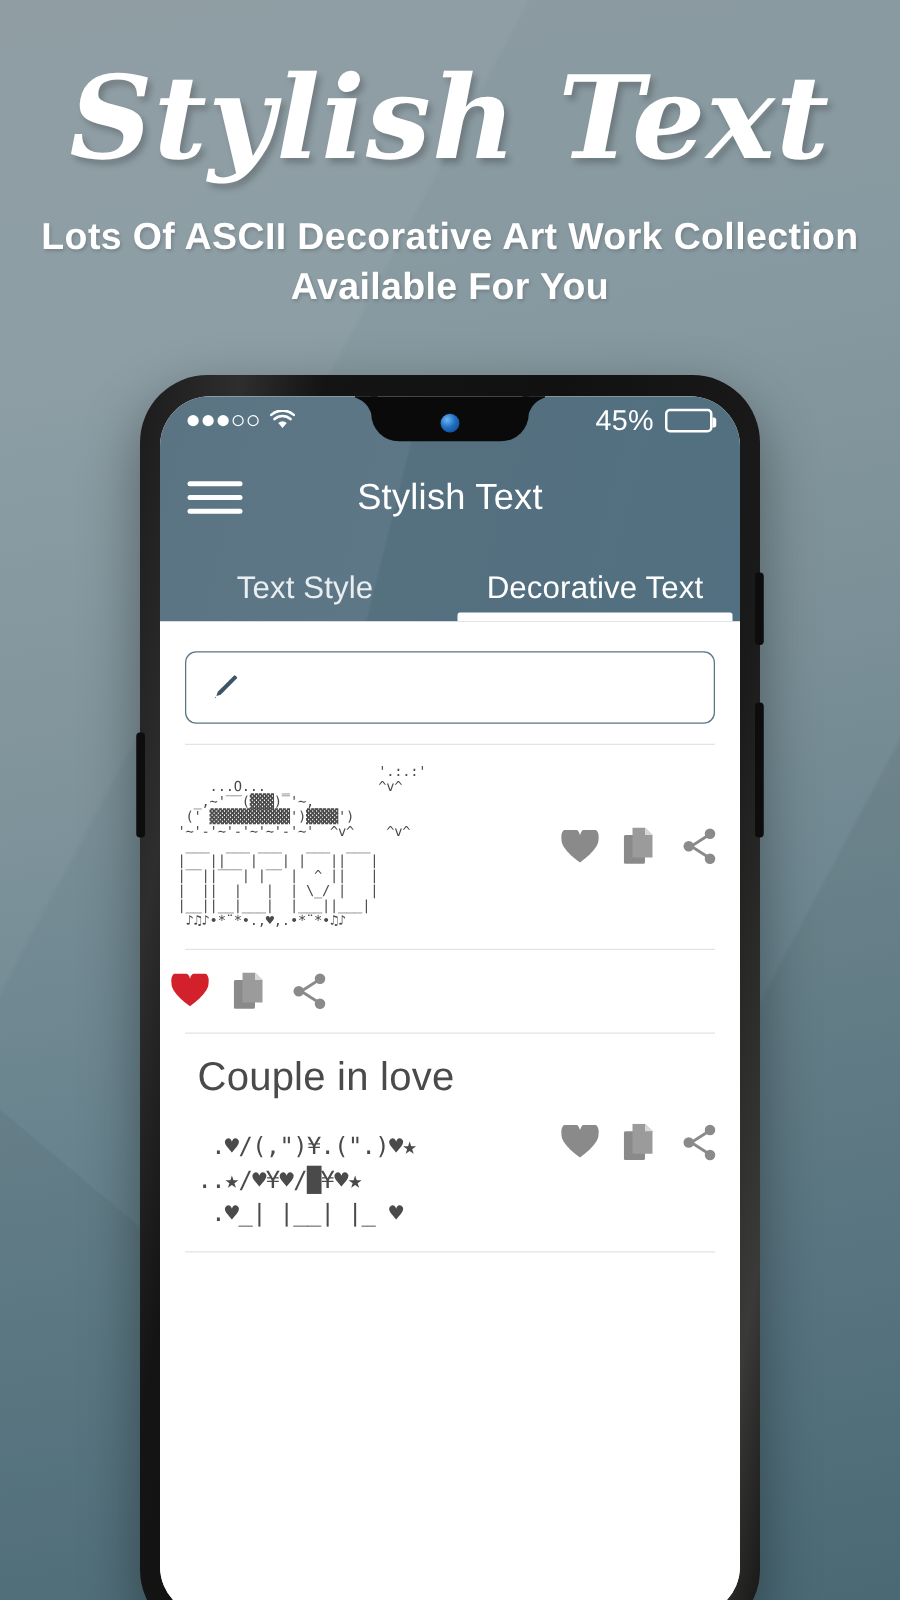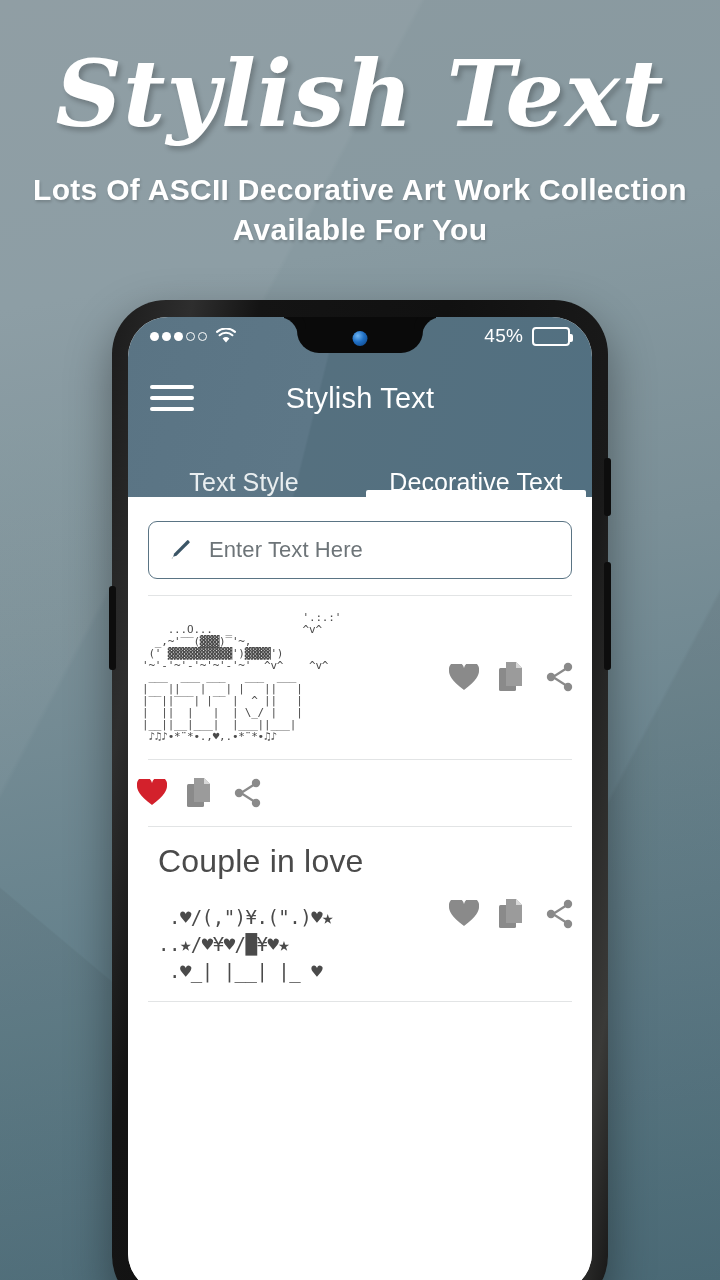--- a/index.html
+++ b/index.html
@@ -99,21 +99,21 @@
     height:38px; display:flex; align-items:center;
     padding:0 22px; color:#fff;
   }
   .sb-left { display:flex; align-items:center; gap:9px; }
   .dots { display:flex; align-items:center; gap:3px; }
   .dot { width:9px; height:9px; border-radius:50%; background:#fff; }
   .dot.hollow { background:transparent; border:1.6px solid #fff; }
   .wifi { width:20px; height:16px; position:relative; }
   .sb-spacer { flex:1; }
   .sb-right { display:flex; align-items:center; gap:9px; }
-  .batt-pct { font-size:19px; font-weight:500; letter-spacing:0.2px; }
+  .batt-pct { font-size:23px; font-weight:500; letter-spacing:0.2px; }
   .batt {
     width:38px; height:19px; border:2px solid #fff; border-radius:4px;
     position:relative; padding:2px;
   }
   .batt:after {
     content:""; position:absolute; right:-5px; top:5px;
     width:3px; height:8px; background:#fff; border-radius:0 2px 2px 0;
   }
   .batt-fill { width:45%; height:100%; background:#fff; border-radius:1px; }
 
@@ -122,21 +122,21 @@
   .hamburger span { display:block; height:4px; background:#fff; border-radius:2px; }
   .app-title {
     position:absolute; left:0; right:0; text-align:center;
     font-size:29px; color:#fff; font-weight:400; letter-spacing:0.2px;
     pointer-events:none;
   }
 
   .tabs { display:flex; height:56px; }
   .tab {
     flex:1; display:flex; align-items:flex-end; justify-content:center;
-    position:relative; cursor:pointer; 
+    position:relative; cursor:pointer; padding-bottom:12px;
   }
   .tab span { font-size:25px; color:#e9eef0; letter-spacing:0.1px; }
   .tab.active span { color:#ffffff; }
   .tab.active:after {
     content:""; position:absolute; bottom:0; left:6px; right:6px;
     height:7px; background:#ffffff; border-radius:2px 2px 0 0;
   }
 
   
   .content { background:#fff; height:calc(100% - 180px); overflow:hidden; }
@@ -239,21 +239,20 @@
     <div class="content">
 
       <div class="search-wrap">
         <div class="search-box">
           <span class="pencil">
             <svg width="26" height="26" viewBox="0 0 26 26">
               <path d="M20.5 3.1 a3 3 0 0 1 2.3 2.3 L9.5 18.7 l-3.4 1.1 1.1-3.4 Z" fill="#3b5566"></path>
               <path d="M5.6 20.4 l-1.1 1.1 1.6-0.5 z" fill="#3b5566"></path>
             </svg>
           </span>
-          <span class="search-ph">Enter Text Here</span>
         </div>
       </div>
 
       <div class="divider"></div>
 
       <div class="art-row">
         <div class="art-col">
           <pre class="ascii ascii-hello">                         '.:.:'
     ...O...  _           ^v^
   _,~'‾‾(▓▓▓)‾'~,_

